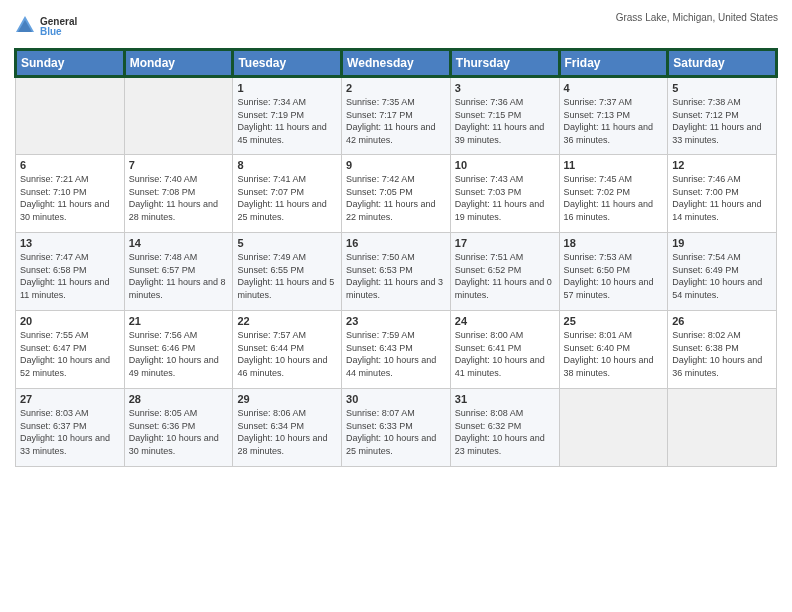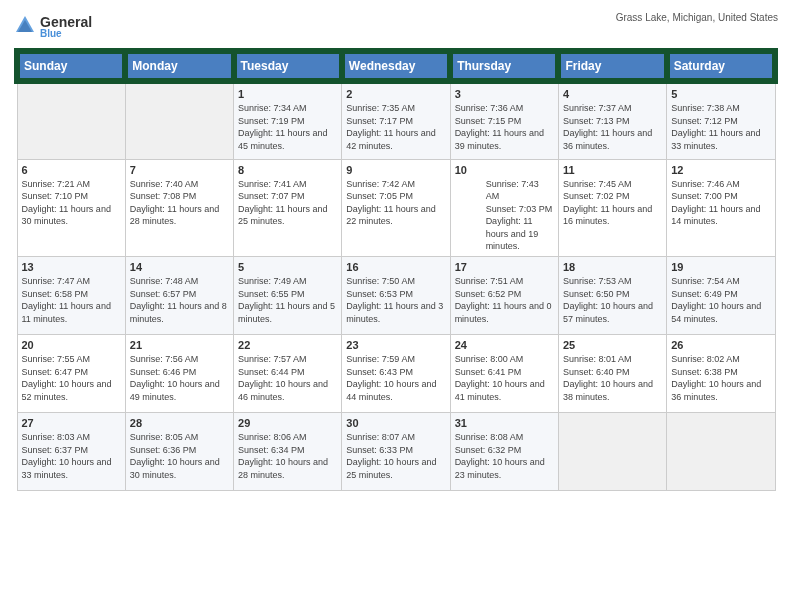--- a/index.html
+++ b/index.html
@@ -22,21 +22,21 @@
       align-items: flex-start;
       margin-bottom: 8px;
     }
     .logo {
       display: flex;
       align-items: center;
       gap: 4px;
       margin-top: 4px;
     }
     .logo-text-general {
-      font-size: 14px;
+      font-size: 10px;
       font-weight: bold;
       color: #333;
       line-height: 1;
     }
     .logo-text-blue {
       font-size: 10px;
       font-weight: bold;
       color: #4a90d9;
       line-height: 1;
     }
@@ -63,21 +63,21 @@
       border-collapse: collapse;
       table-layout: fixed;
     }
     .calendar thead th {
       background-color: #4a7fc1;
       color: #fff;
       font-size: 12px;
       font-weight: bold;
       padding: 5px 4px;
       text-align: left;
-      border: 6px solid #14532d;
+      border: 3px solid #14532d;
     }
     .calendar tbody td {
       vertical-align: top;
       border: 1px solid #ccc;
       padding: 4px 4px 3px 4px;
       font-size: 9.5px;
       color: #333;
       height: 78px;
       background: #fff;
     }
@@ -191,21 +191,21 @@
 Daylight: 11 hours and 25 minutes.</div>
           </td>
           <td>
             <span class="day-number">9</span>
             <div class="day-info" style="white-space: pre-line;">Sunrise: 7:42 AM
 Sunset: 7:05 PM
 Daylight: 11 hours and 22 minutes.</div>
           </td>
           <td>
             <span class="day-number">10</span>
-            <div class="day-info" style="white-space: pre-line; margin-left: 31px;">Sunrise: 7:43 AM
+            <div class="day-info" style="white-space: pre-line;">Sunrise: 7:43 AM
 Sunset: 7:03 PM
 Daylight: 11 hours and 19 minutes.</div>
           </td>
           <td>
             <span class="day-number">11</span>
             <div class="day-info" style="white-space: pre-line;">Sunrise: 7:45 AM
 Sunset: 7:02 PM
 Daylight: 11 hours and 16 minutes.</div>
           </td>
           <td>

